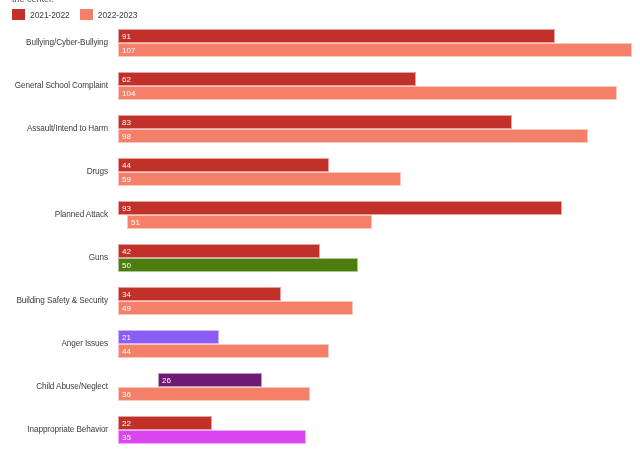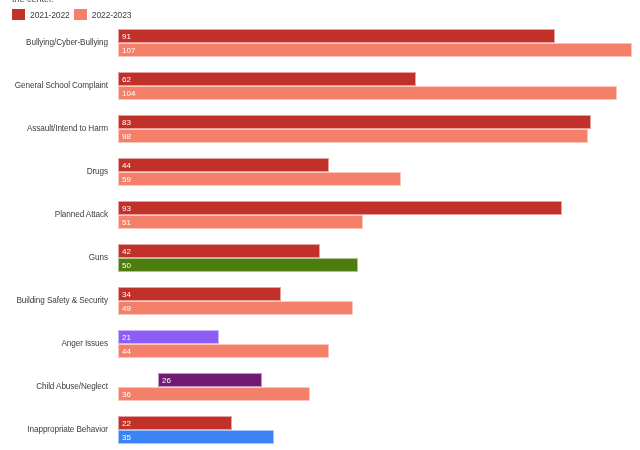--- a/index.html
+++ b/index.html
@@ -27,21 +27,21 @@
     line-height: 11px;
   }
 
   
   #legend {
     position: absolute;
     left: 12px;
     top: 8px;
     display: flex;
     align-items: center;
-    gap: 4px;
+    gap: 10px;
     height: 13px;
   }
   .legend-entry {
     display: flex;
     align-items: center;
     gap: 5px;
   }
   .legend-swatch {
     width: 13px;
     height: 11px;
@@ -133,42 +133,42 @@
       <div class="cat-label">General School Complaint</div>
       <div class="bar prev" style="width: 298px; background: rgb(194, 48, 42);">
         <span class="bar-value">62</span>
       </div>
       <div class="bar curr" style="width: 499px; background: rgb(245, 128, 105);">
         <span class="bar-value">104</span>
       </div>
     </div>
     <div class="group" style="top: 86px;">
       <div class="cat-label">Assault/Intend to Harm</div>
-      <div class="bar prev" style="width: 473px; background: rgb(194, 48, 42);">
+      <div class="bar prev" style="width: 394px; background: rgb(194, 48, 42);">
         <span class="bar-value">83</span>
       </div>
       <div class="bar curr" style="width: 470px; background: rgb(245, 128, 105);">
         <span class="bar-value">98</span>
       </div>
     </div>
     <div class="group" style="top: 129px; padding-left: 24px;">
       <div class="cat-label">Drugs</div>
       <div class="bar prev" style="width: 211px; background: rgb(194, 48, 42);">
         <span class="bar-value">44</span>
       </div>
       <div class="bar curr" style="width: 283px; background: rgb(245, 128, 105);">
         <span class="bar-value">59</span>
       </div>
     </div>
     <div class="group" style="top: 172px;">
       <div class="cat-label">Planned Attack</div>
       <div class="bar prev" style="width: 444px; background: rgb(194, 48, 42);">
         <span class="bar-value">93</span>
       </div>
-      <div class="bar curr" style="width: 245px; background: rgb(245, 128, 105);">
+      <div class="bar curr" style="width: 245px; background: rgb(245, 128, 105); margin-left: 9px;">
         <span class="bar-value">51</span>
       </div>
     </div>
     <div class="group" style="top: 215px;">
       <div class="cat-label">Guns</div>
       <div class="bar prev" style="width: 202px; background: rgb(194, 48, 42);">
         <span class="bar-value">42</span>
       </div>
       <div class="bar curr" style="width: 240px; background: #4d7c0f;">
         <span class="bar-value">50</span>
@@ -196,20 +196,20 @@
       <div class="cat-label">Child Abuse/Neglect</div>
       <div class="bar prev" style="width: 104px; background: #701a75; margin-left: 40px;">
         <span class="bar-value">26</span>
       </div>
       <div class="bar curr" style="width: 192px; background: rgb(245, 128, 105);">
         <span class="bar-value">36</span>
       </div>
     </div>
     <div class="group" style="top: 387px;">
       <div class="cat-label">Inappropriate Behavior</div>
-      <div class="bar prev" style="width: 114px; background: rgb(194, 48, 42);">
+      <div class="bar prev" style="width: 94px; background: rgb(194, 48, 42);">
         <span class="bar-value">22</span>
       </div>
-      <div class="bar curr" style="width: 156px; background: #3b82f6;">
+      <div class="bar curr" style="width: 188px; background: #d946ef;">
         <span class="bar-value">35</span>
       </div>
     </div>
   </div>
 
 </body></html>

